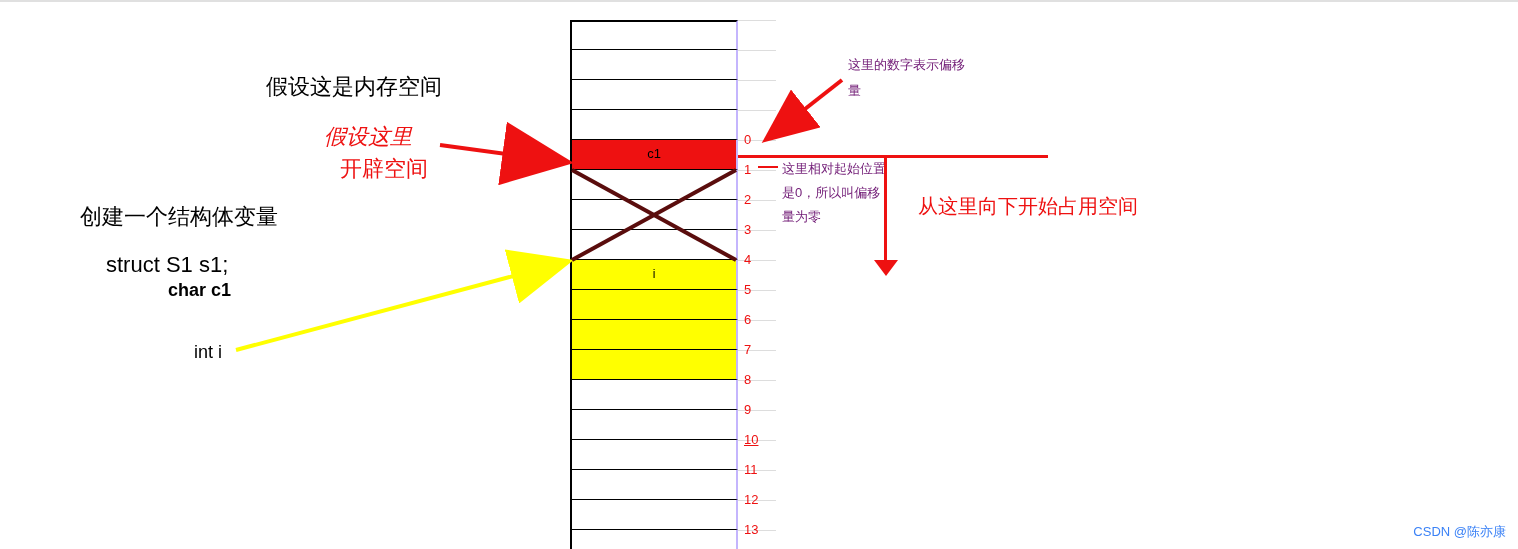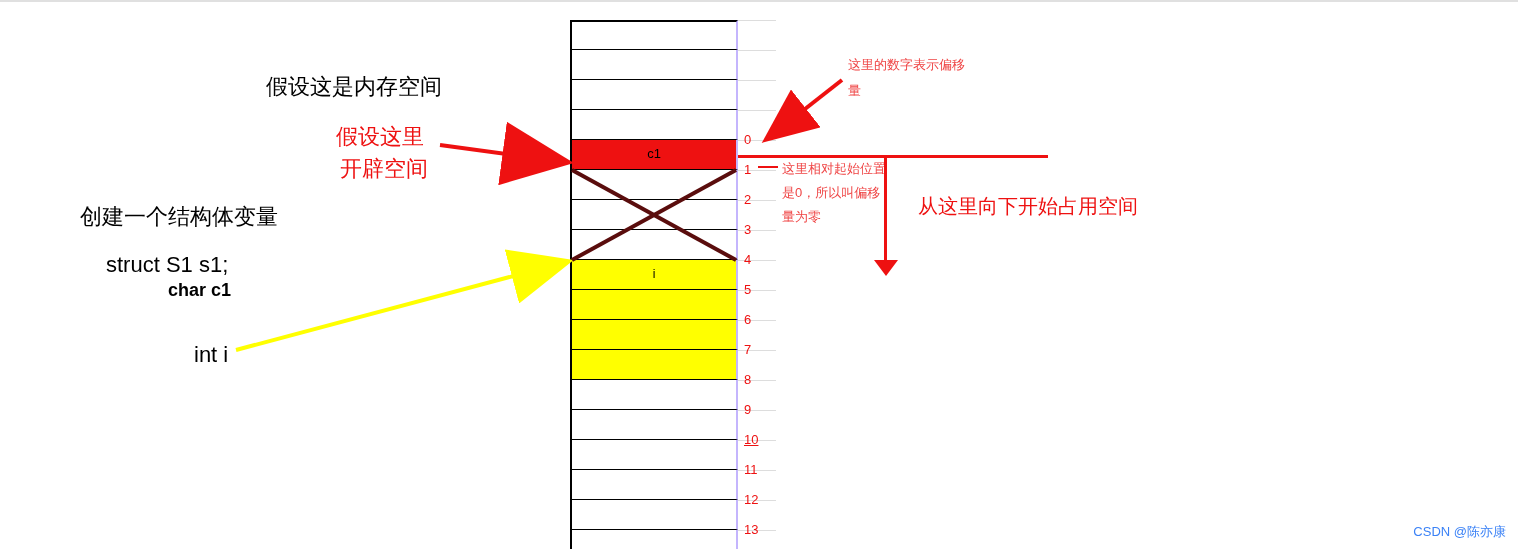--- a/index.html
+++ b/index.html
@@ -1,21 +1,21 @@
 <!DOCTYPE html>
 <html><head>
 <meta charset="utf-8">
 <style>
   html,body{margin:0;padding:0;background:#fff;font-family:"Microsoft YaHei",Arial,sans-serif;}
   .stage{position:relative;width:1518px;height:549px;background:#fff;}
   .topbar{position:absolute;left:0;top:0;width:100%;height:2px;background:#e0e0e0;}
   .txt{position:absolute;line-height:1.4;white-space:nowrap;}
   .black{color:#000;}
   .red{color:#e11;}
-  .small-red{color:#ef4444;font-size:13px;}
+  .small-red{color:#701a75;font-size:13px;}
   .wm{position:absolute;right:12px;bottom:8px;color:#3b82f6;font-size:13px;}
 
   
   .mem{position:absolute;left:570px;top:20px;width:168px;}
   .cell{height:30px;border:1px solid #000;border-top:none;box-sizing:border-box;text-align:center;font-size:12px;line-height:28px;}
   .cell.first{border-top:2px solid #000;}
   .mem-border{border-left:2px solid #000;border-right:2px solid #c4b5fd;}
   .c1{background:#e11;color:#000;font-size:13px;}
   .iFill{background:#ff0;}
   .grayRow{position:absolute;left:738px;width:38px;height:30px;border-top:1px solid #ddd;}
@@ -35,26 +35,26 @@
 
   svg.overlay{position:absolute;left:0;top:0;pointer-events:none;}
 </style>
 </head>
 <body>
 <div class="stage">
 
 <div class="topbar"></div>
 
 <div class="txt black" style="left:266px;top:72px;font-size:22px;">假设这是内存空间</div>
-<div class="txt red" style="left:336px;top:122px;font-size:22px;">假设这里</div>
+<div class="txt red" style="left:324px;top:122px;font-size:22px;font-style:italic;">假设这里</div>
 <div class="txt red" style="left:340px;top:154px;font-size:22px;">开辟空间</div>
 <div class="txt black" style="left:80px;top:202px;font-size:22px;">创建一个结构体变量</div>
 <div class="txt black" style="left:106px;top:250px;font-size:22px;">struct S1 s1;</div>
 <div class="txt black" style="left:168px;top:278px;font-size:18px;font-weight:bold;">char c1</div>
-<div class="txt black" style="left:194px;top:340px;font-size:22px;">int i</div>
+<div class="txt black" style="left:194px;top:340px;font-size:18px;">int i</div>
 
 <div class="txt small-red" style="left:848px;top:56px;">这里的数字表示偏移</div>
 <div class="txt small-red" style="left:848px;top:82px;">量</div>
 
 <div class="txt small-red" style="left:782px;top:160px;">这里相对起始位置</div>
 <div class="txt small-red" style="left:782px;top:184px;">是0，所以叫偏移</div>
 <div class="txt small-red" style="left:782px;top:208px;">量为零</div>
 
 <div class="txt red" style="left:918px;top:192px;font-size:20px;">从这里向下开始占用空间</div>
 

